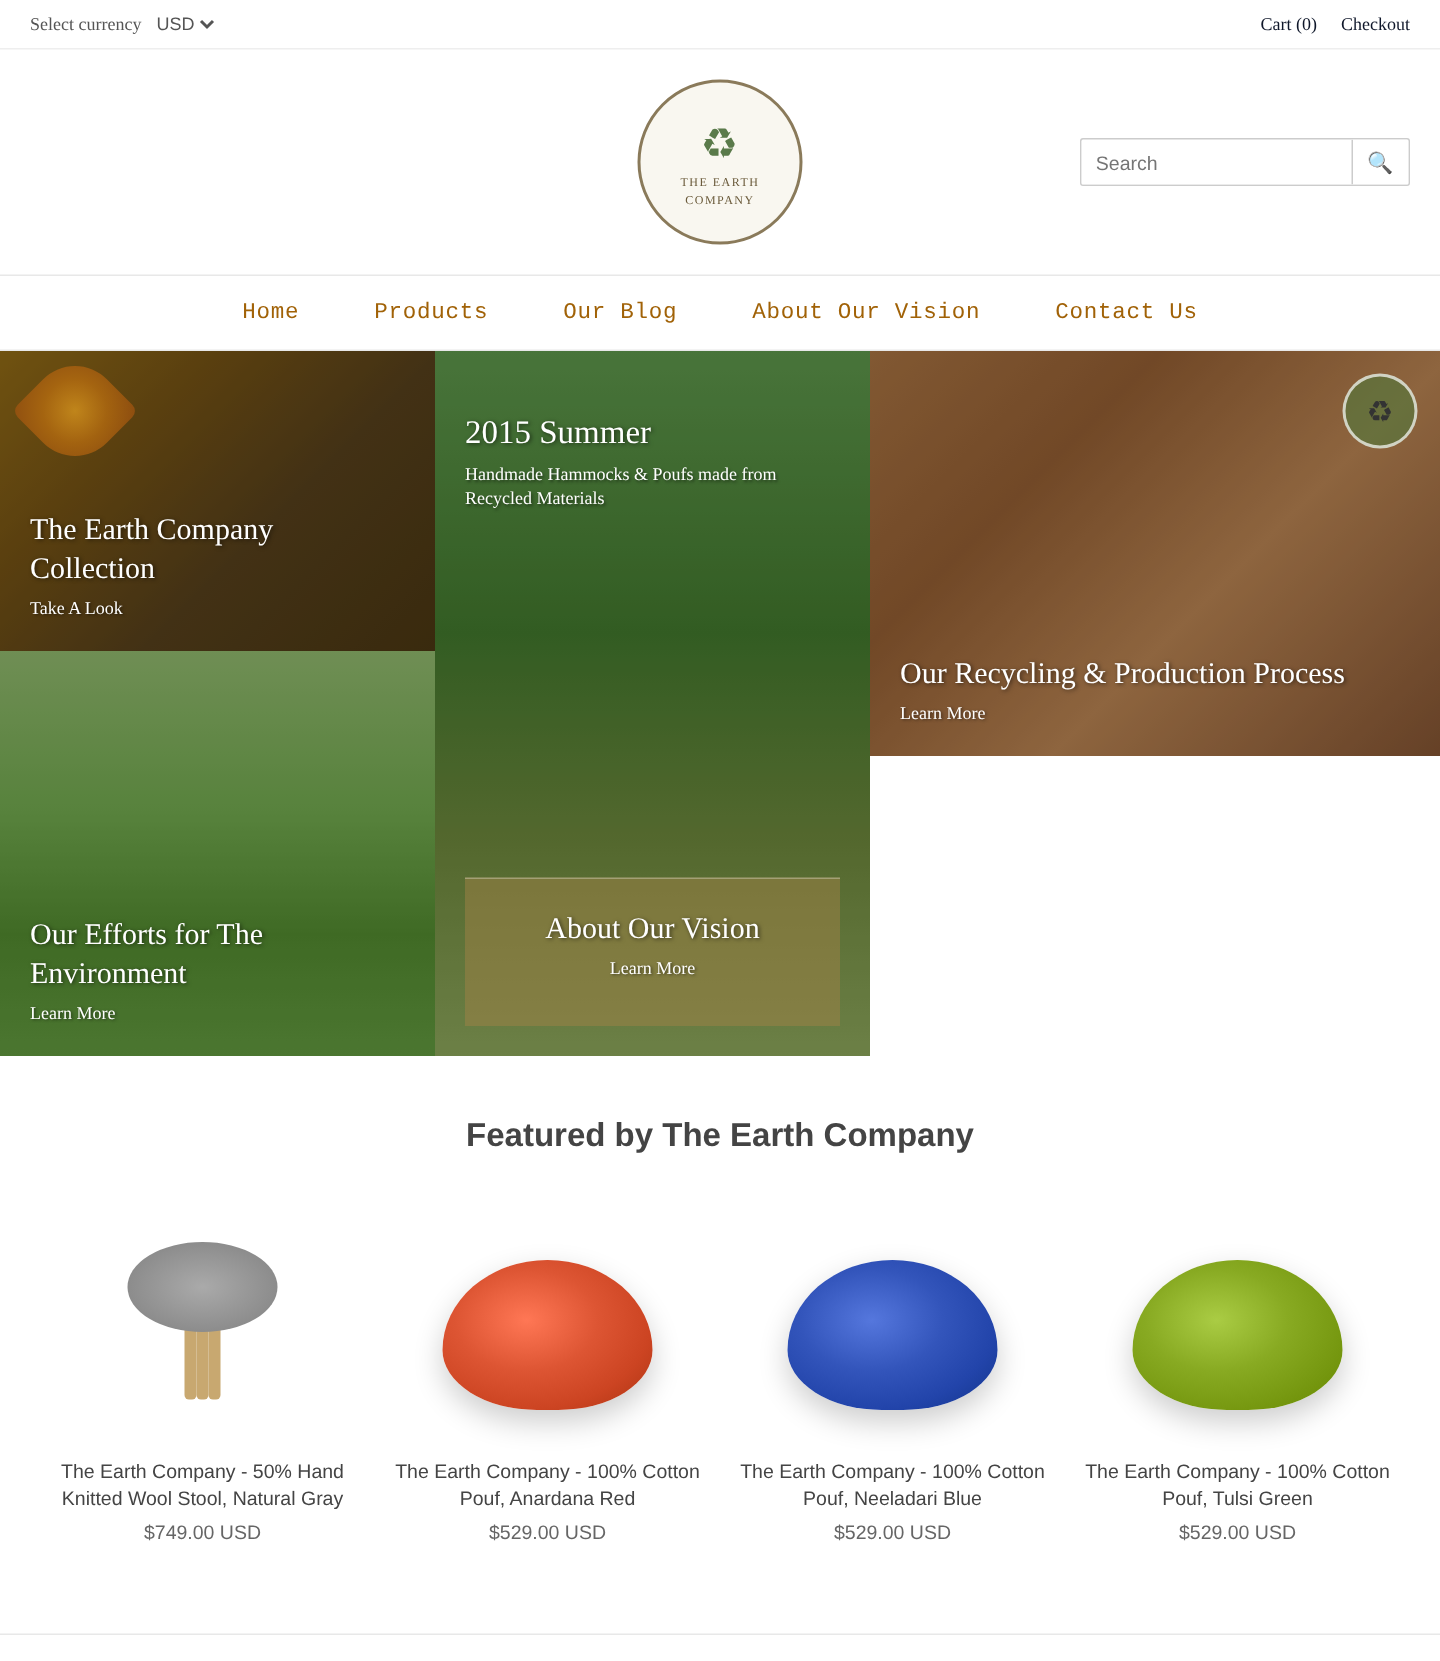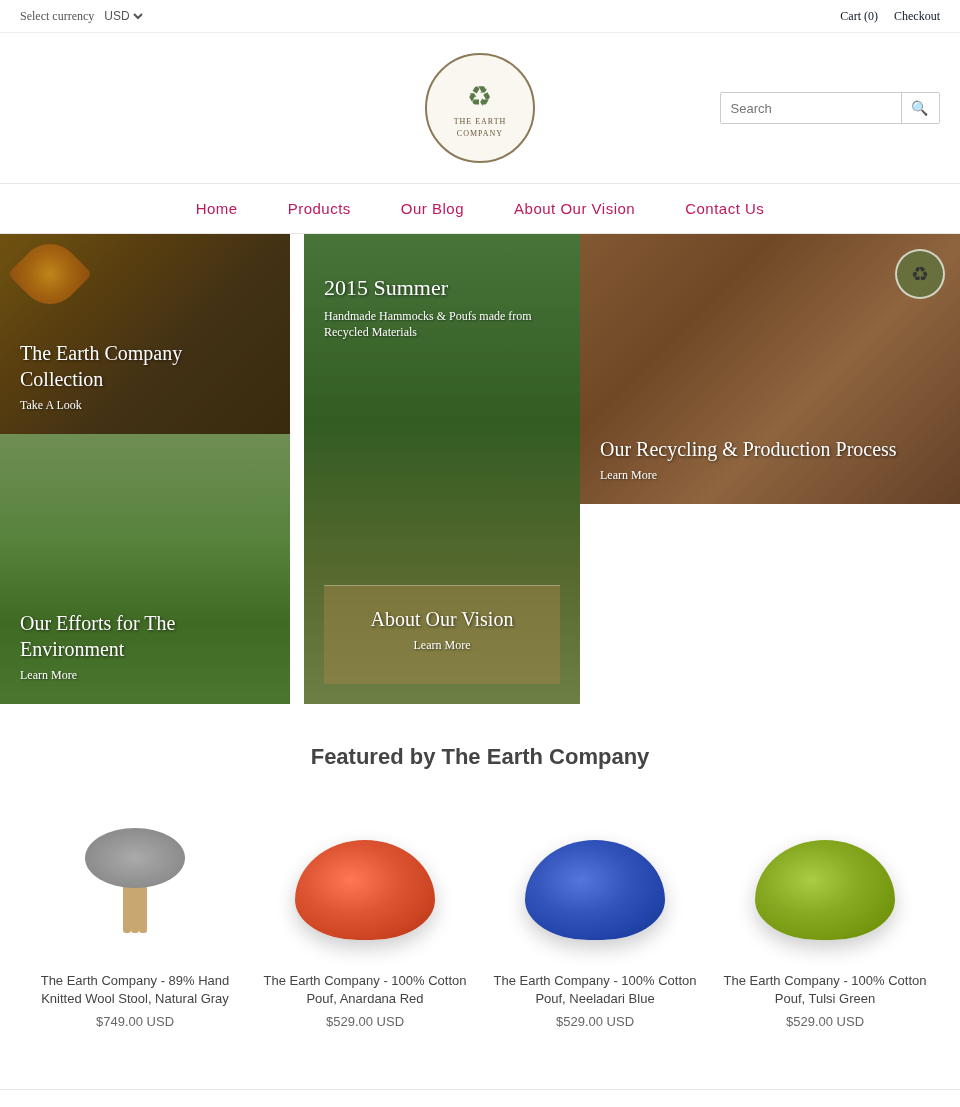--- a/index.html
+++ b/index.html
@@ -92,35 +92,35 @@
       display: flex;
       justify-content: center;
       align-items: center;
       gap: 50px;
       padding: 16px 0;
       border-top: 1px solid #e8e8e8;
       border-bottom: 1px solid #e8e8e8;
     }
     .nav a {
       text-decoration: none;
-      color: #be185d;
+      color: #a16207;
       font-size: 15px;
       letter-spacing: 0.5px;
-      font-family: Liberation Sans, sans-serif;
+      font-family: Liberation Mono, monospace;
     }
 
     
     
     .hero-grid-outer {
       display: flex;
       width: 960px;
     }
     .hero-col { display: flex; flex-direction: column; }
     .hero-col-1 { width: 290px; }
-    .hero-col-2 { width: 290px; padding-left: 14px; }
+    .hero-col-2 { width: 290px; }
     .hero-col-3 { width: 380px; }
 
     .hero-block {
       position: relative;
       overflow: hidden;
       cursor: pointer;
     }
     .hero-block .bg {
       position: absolute;
       inset: 0;
@@ -406,21 +406,21 @@
       <div class="product-img stool-img">
         <div style="display:flex;flex-direction:column;align-items:center;">
           <div class="stool-top"></div>
           <div class="stool-legs">
             <div class="stool-leg"></div>
             <div class="stool-leg"></div>
             <div class="stool-leg"></div>
           </div>
         </div>
       </div>
-      <div class="product-name">The Earth Company - 89% Hand Knitted Wool Stool, Natural Gray</div>
+      <div class="product-name">The Earth Company - 50% Hand Knitted Wool Stool, Natural Gray</div>
       <div class="product-price">$749.00 USD</div>
     </div>
 
     <div class="product-card">
       <div class="product-img">
         <div class="pouf-red"></div>
       </div>
       <div class="product-name">The Earth Company - 100% Cotton Pouf, Anardana Red</div>
       <div class="product-price">$529.00 USD</div>
     </div>

